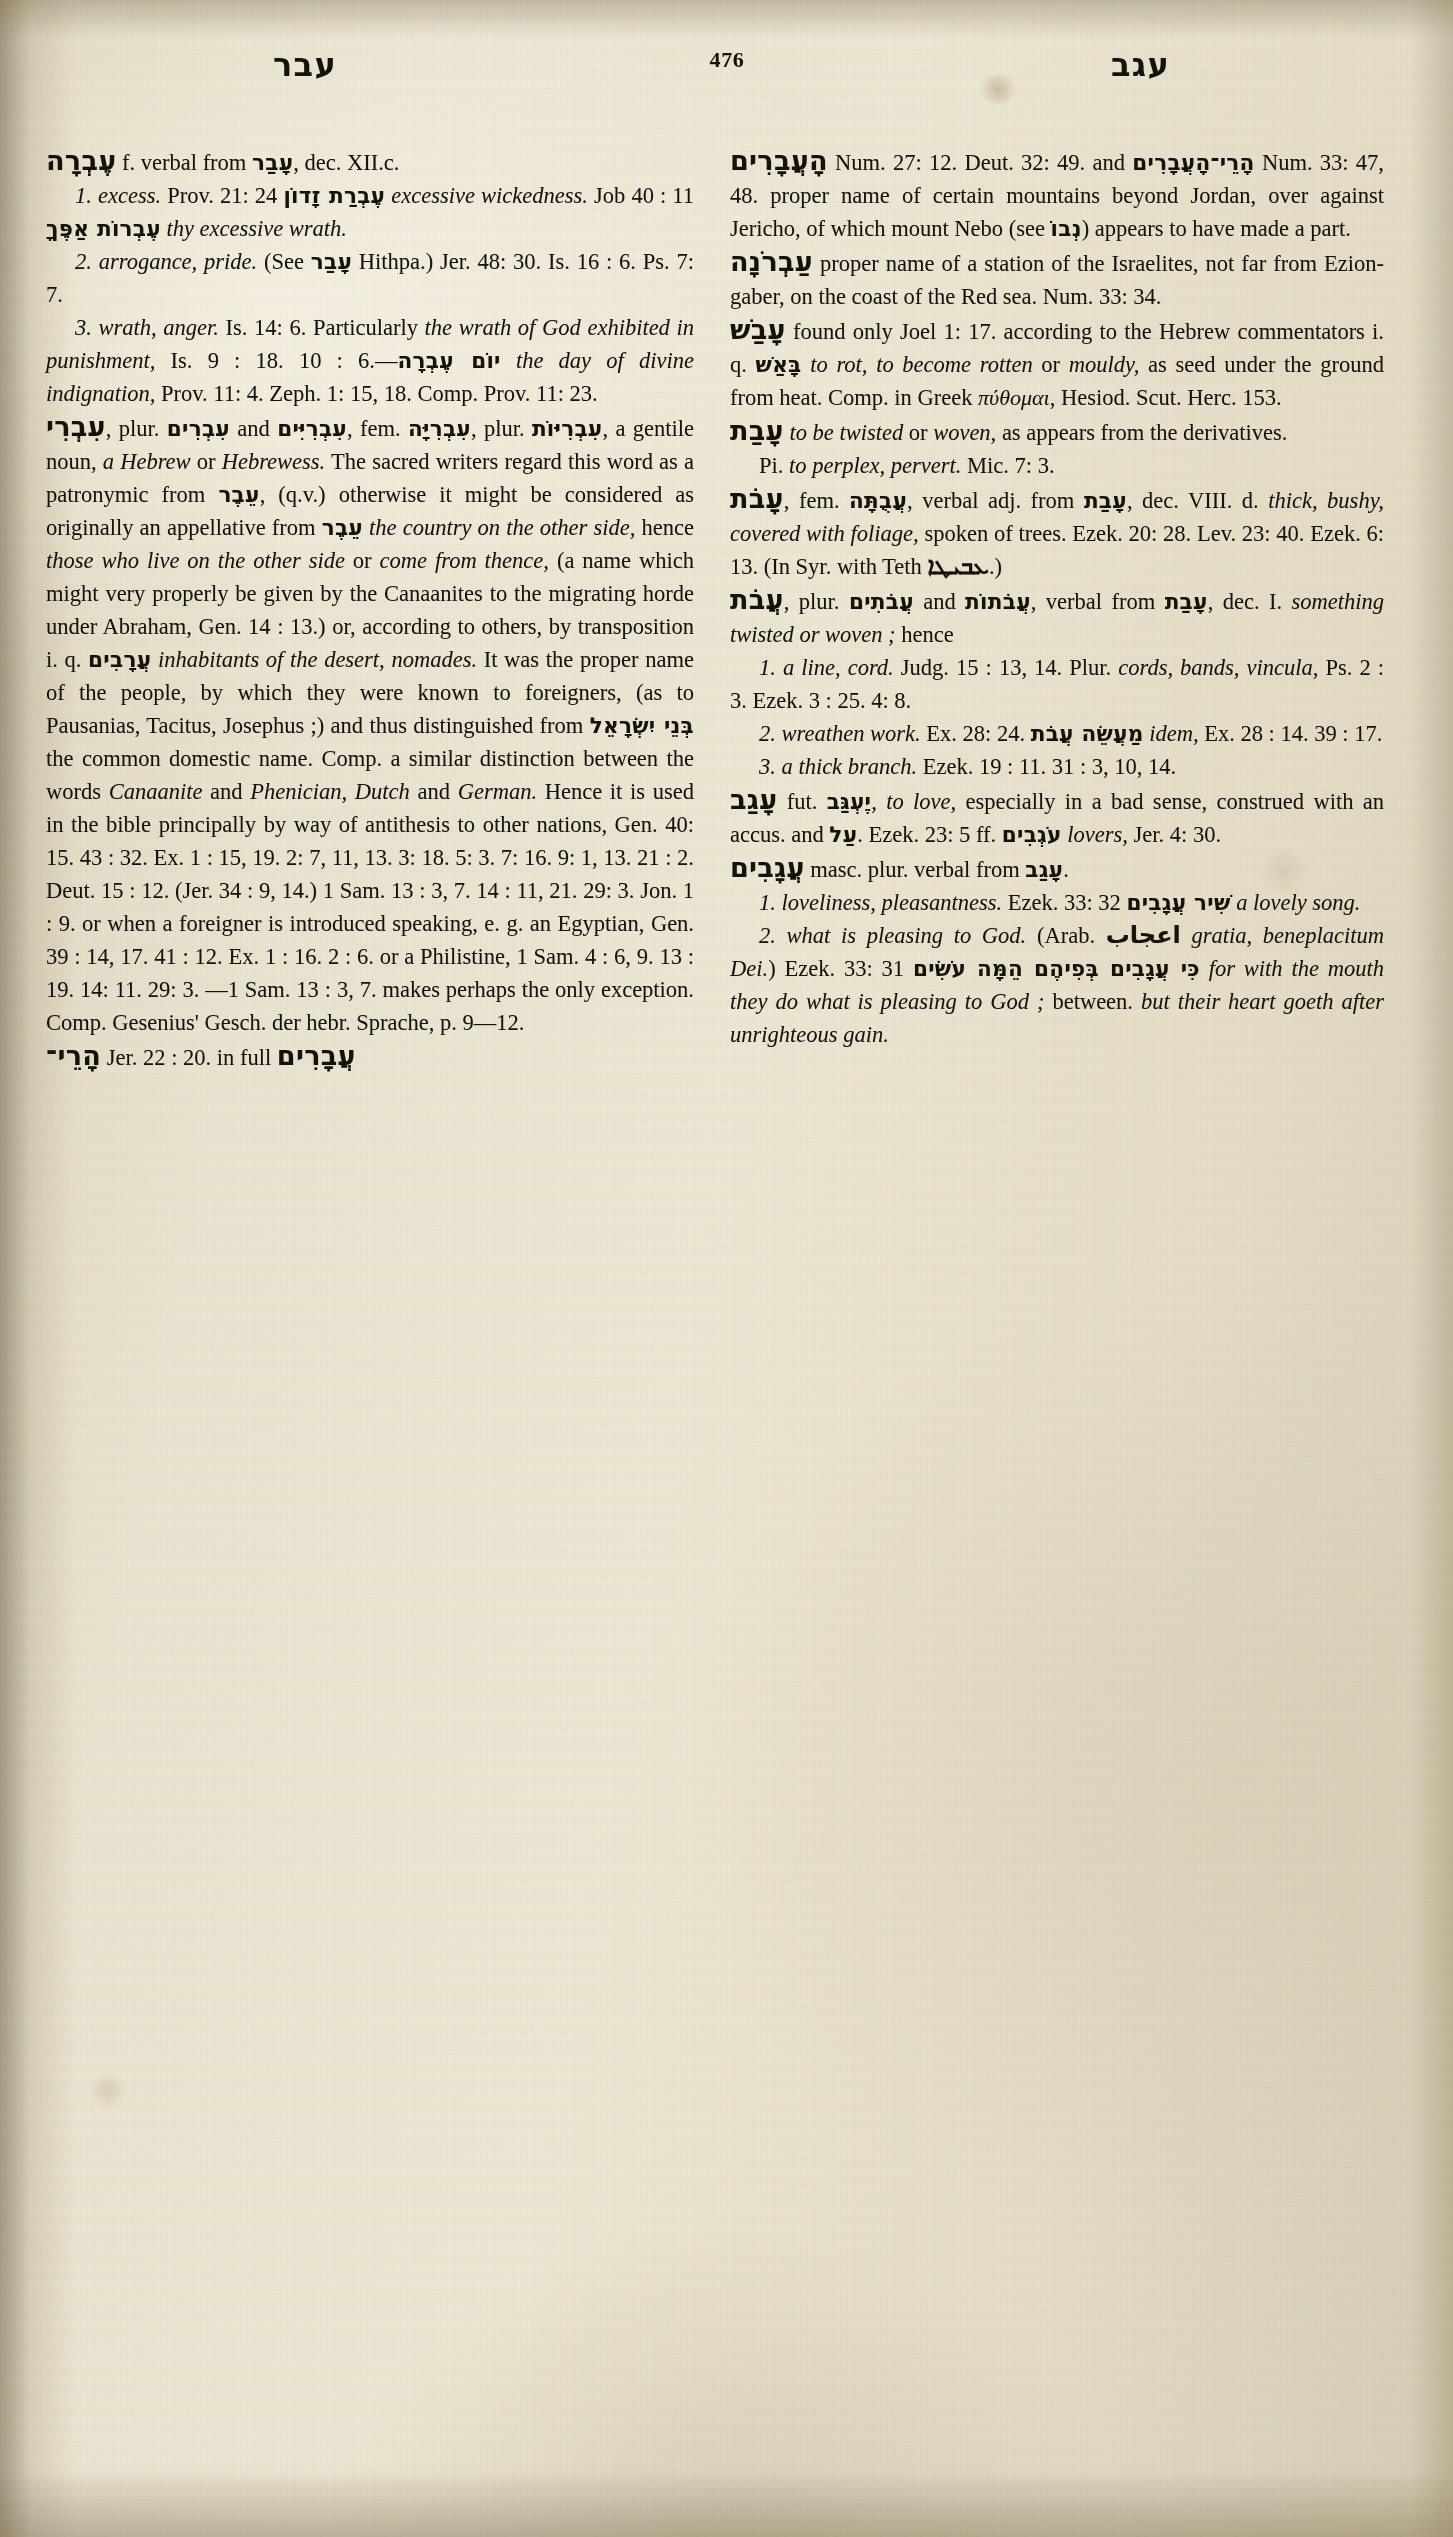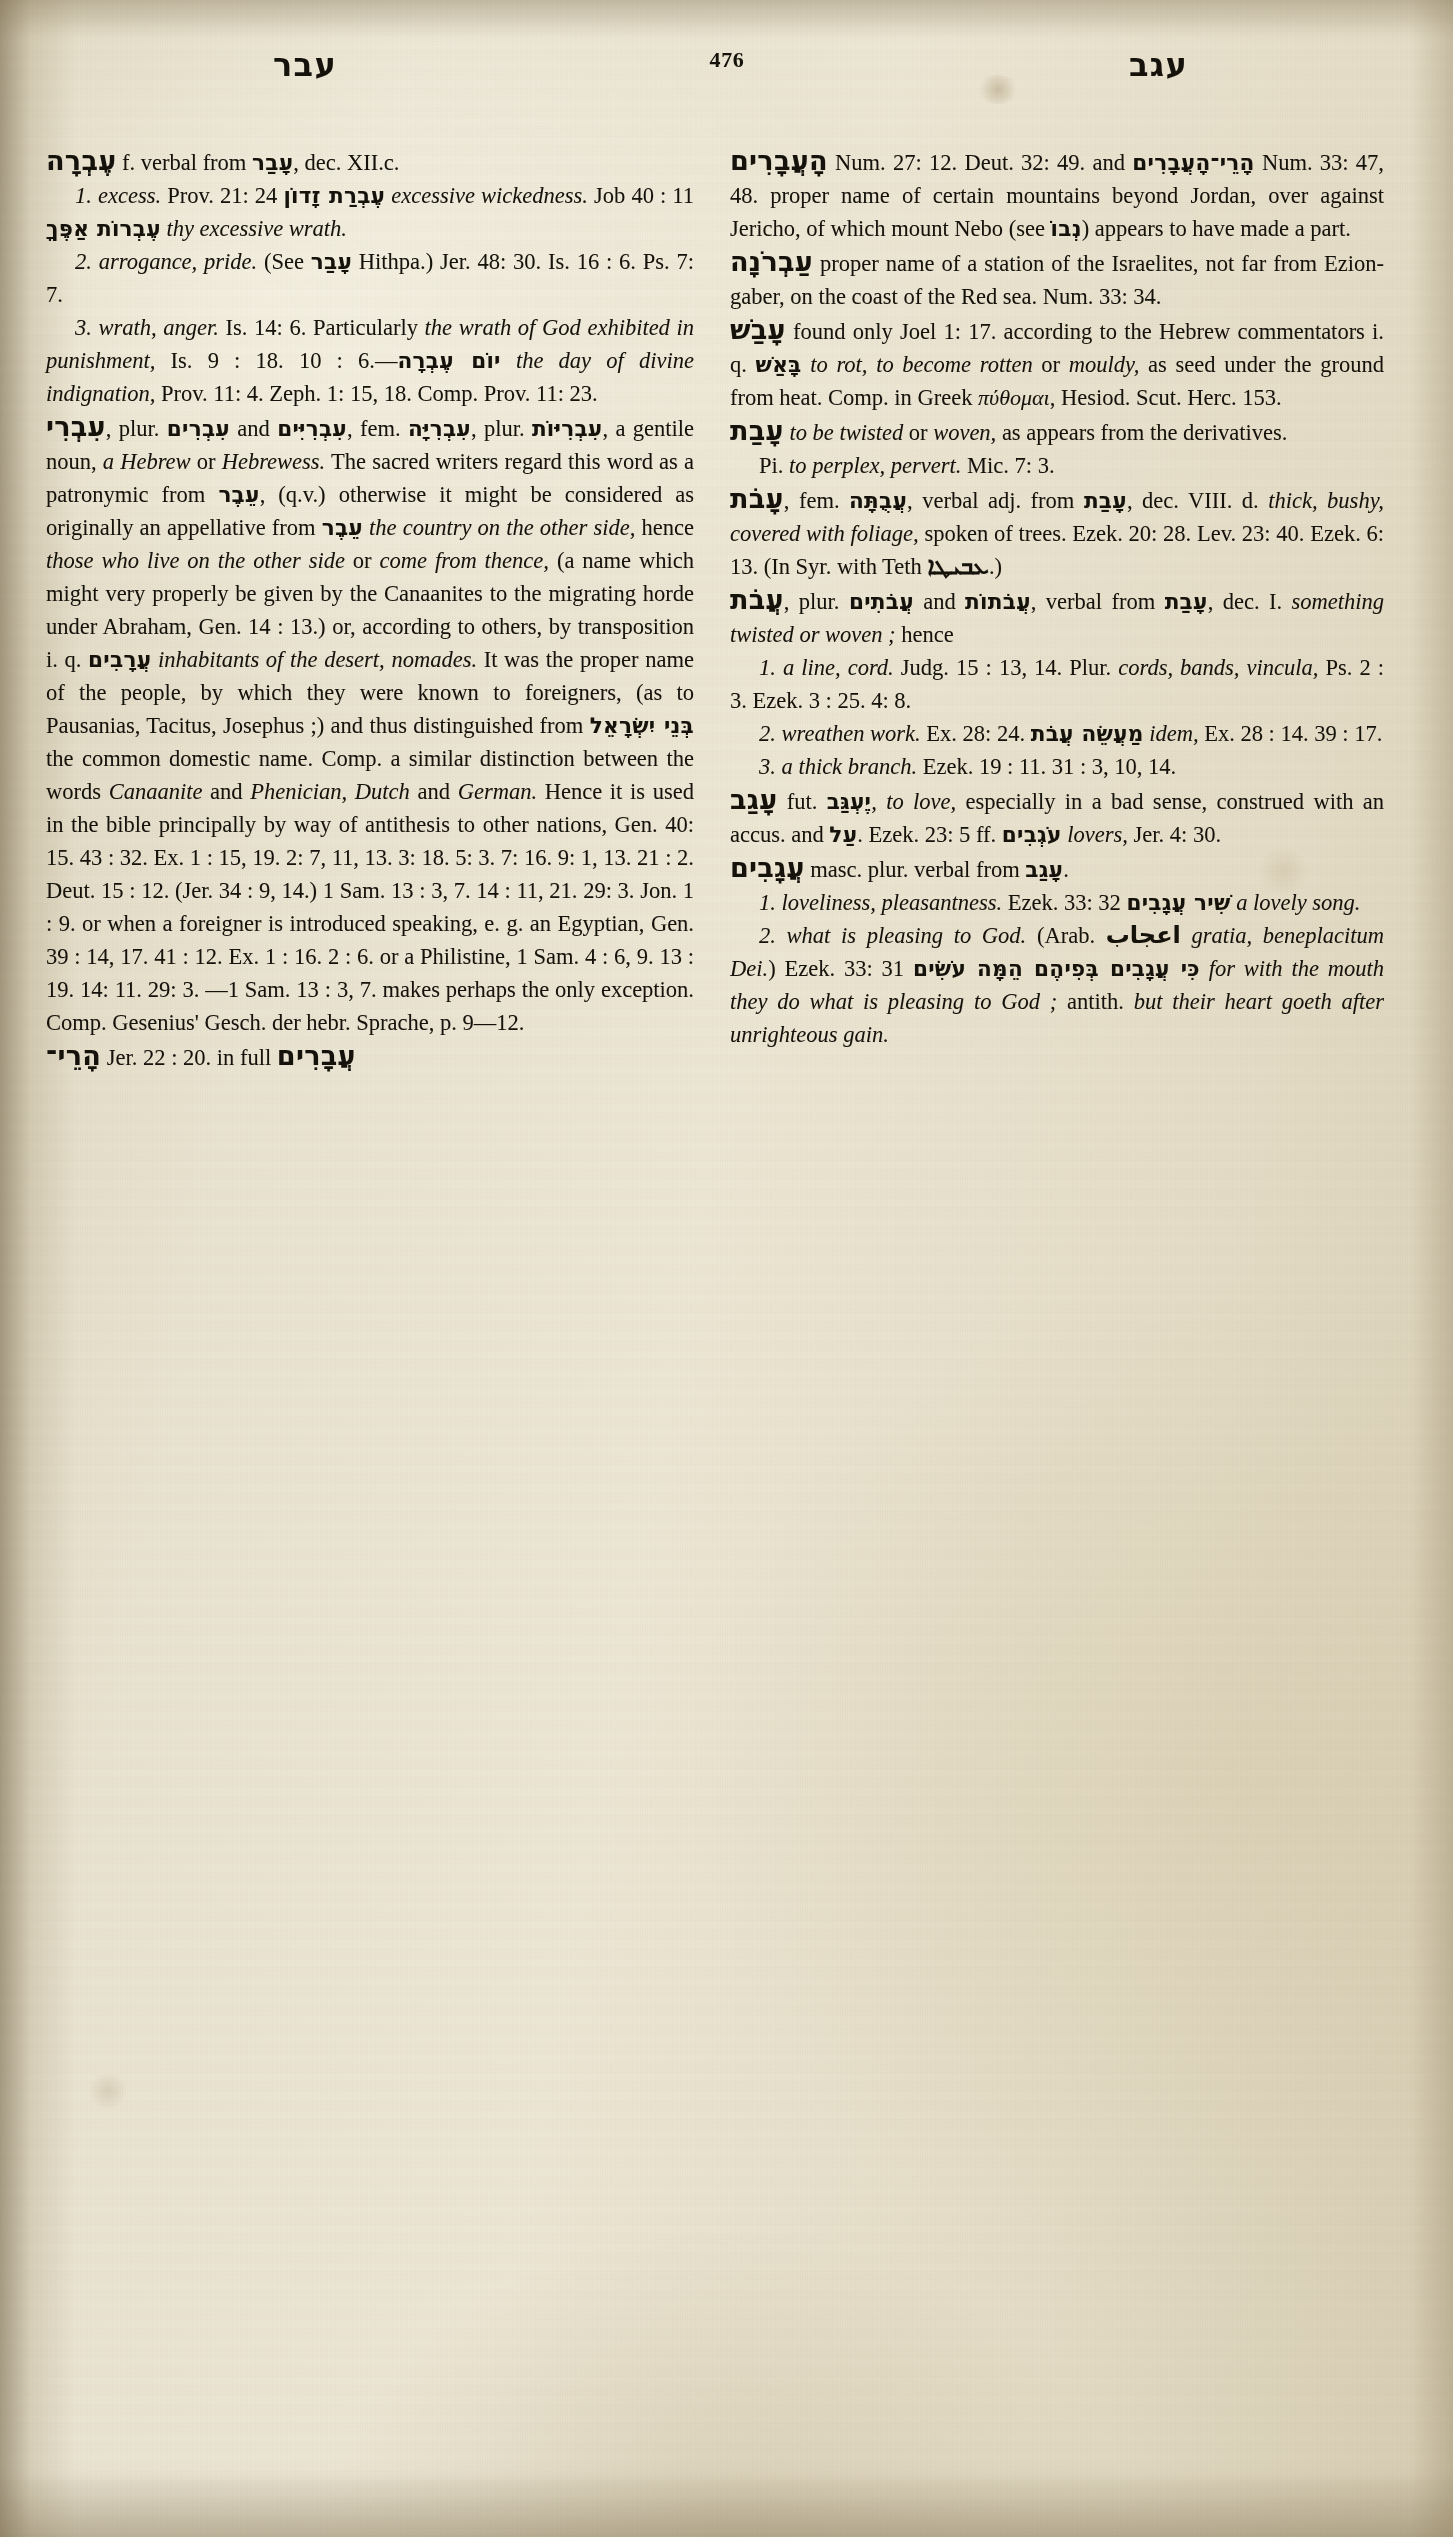--- a/index.html
+++ b/index.html
@@ -51,21 +51,21 @@
   
   .page {
     position:absolute; inset:0;border-radius:16px;
   }
   .header {
     position:absolute; left:0; right:0; top:32px; height:70px;
   }
   .hdr-left  { position:absolute; left:273px;  top:14px; }
   .hdr-page  { position:absolute; left:0; right:0; top:15px; text-align:center;
                font-size:22px; letter-spacing:0.6px; font-weight:700; }
-  .hdr-right { position:absolute; right:266px; top:14px; }
+  .hdr-right { position:absolute; right:284px; top:14px; }
   .heb-hdr {
     font-size:32px; font-weight:700; direction:rtl; letter-spacing:1.3px;
     font-family:"DejaVu Sans", sans-serif;
   }
 
   .cols {
     position:absolute; left:0; right:0; top:144px; bottom:19px;
   }
   .col {
     position:absolute; top:0; bottom:0;
@@ -161,18 +161,18 @@
       <p class="ind"><i>2.</i> <i>wreathen work.</i><span> Ex. 28: 24. </span><span class="heb">מַעֲשֵׂה עֲבֹת</span><i> idem,</i><span> Ex. 28 : 14. 39 : 17.</span></p>
 
       <p class="ind"><i>3.</i> <i>a thick branch.</i><span>  Ezek. 19 : 11. 31 : 3, 10, 14.</span></p>
 
       <p><span class="heb-lem">עָגַב</span><span> fut. </span><span class="heb">יֶעְגַּב</span><i>, to love,</i><span> especially in a bad sense, construed with an accus. and </span><span class="heb">עַל</span><span>. Ezek. 23: 5 ff. </span><span class="heb">עֹגְבִים</span><i> lovers,</i><span> Jer. 4: 30.</span></p>
 
       <p><span class="heb-lem">עֲגָבִים</span><span> masc. plur. verbal from </span><span class="heb">עָגַב</span><span>.</span></p>
 
       <p class="ind"><i>1.</i> <i>loveliness, pleasantness.</i><span> Ezek. 33: 32 </span><span class="heb">שִׁיר עֲגָבִים</span><i> a lovely song.</i></p>
 
-      <p class="ind"><i>2.</i> <i>what is pleasing to God.</i><span> (Arab. </span><span class="ar">اعجاب</span><i> gratia, beneplacitum Dei.</i><span>) Ezek. 33: 31 </span><span class="heb">כִּי עֲגָבִים בְּפִיהֶם הֵמָּה עֹשִׂים</span><i> for with the mouth they do what is pleasing to God ;</i><span> antith. </span><i>but their heart goeth after unrighteous gain.</i></p>
+      <p class="ind"><i>2.</i> <i>what is pleasing to God.</i><span> (Arab. </span><span class="ar">اعجاب</span><i> gratia, beneplacitum Dei.</i><span>) Ezek. 33: 31 </span><span class="heb">כִּי עֲגָבִים בְּפִיהֶם הֵמָּה עֹשִׂים</span><i> for with the mouth they do what is pleasing to God ;</i><span> between. </span><i>but their heart goeth after unrighteous gain.</i></p>
 
     </div>
   </div>
 </div>
 
 
 </body></html>

